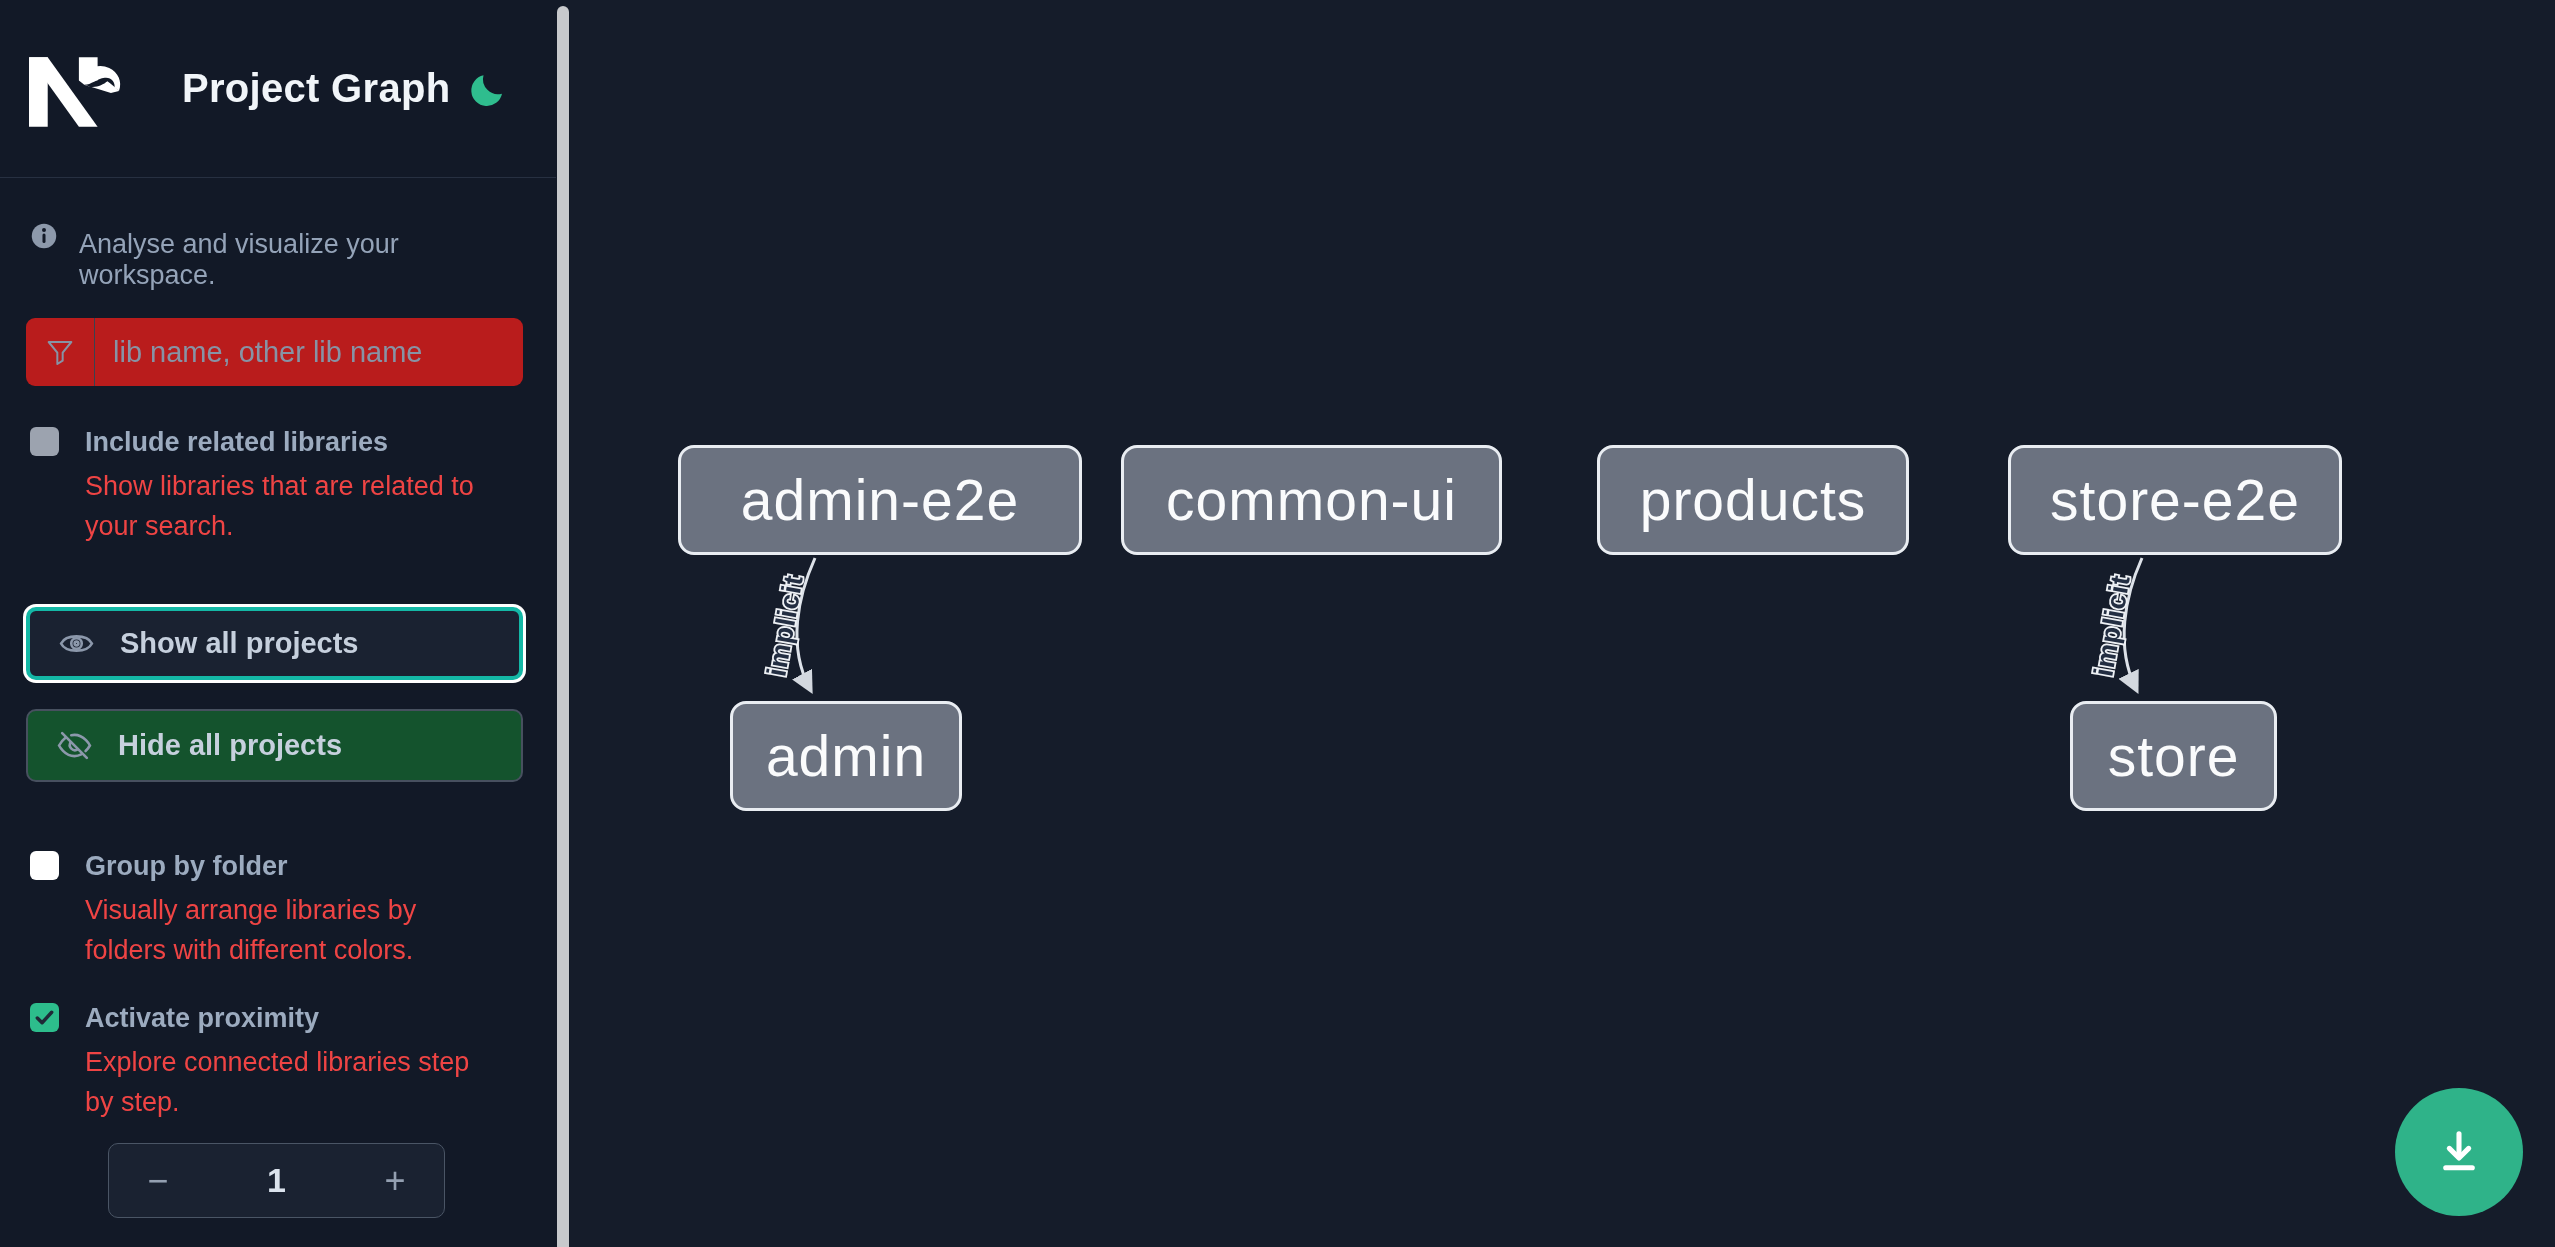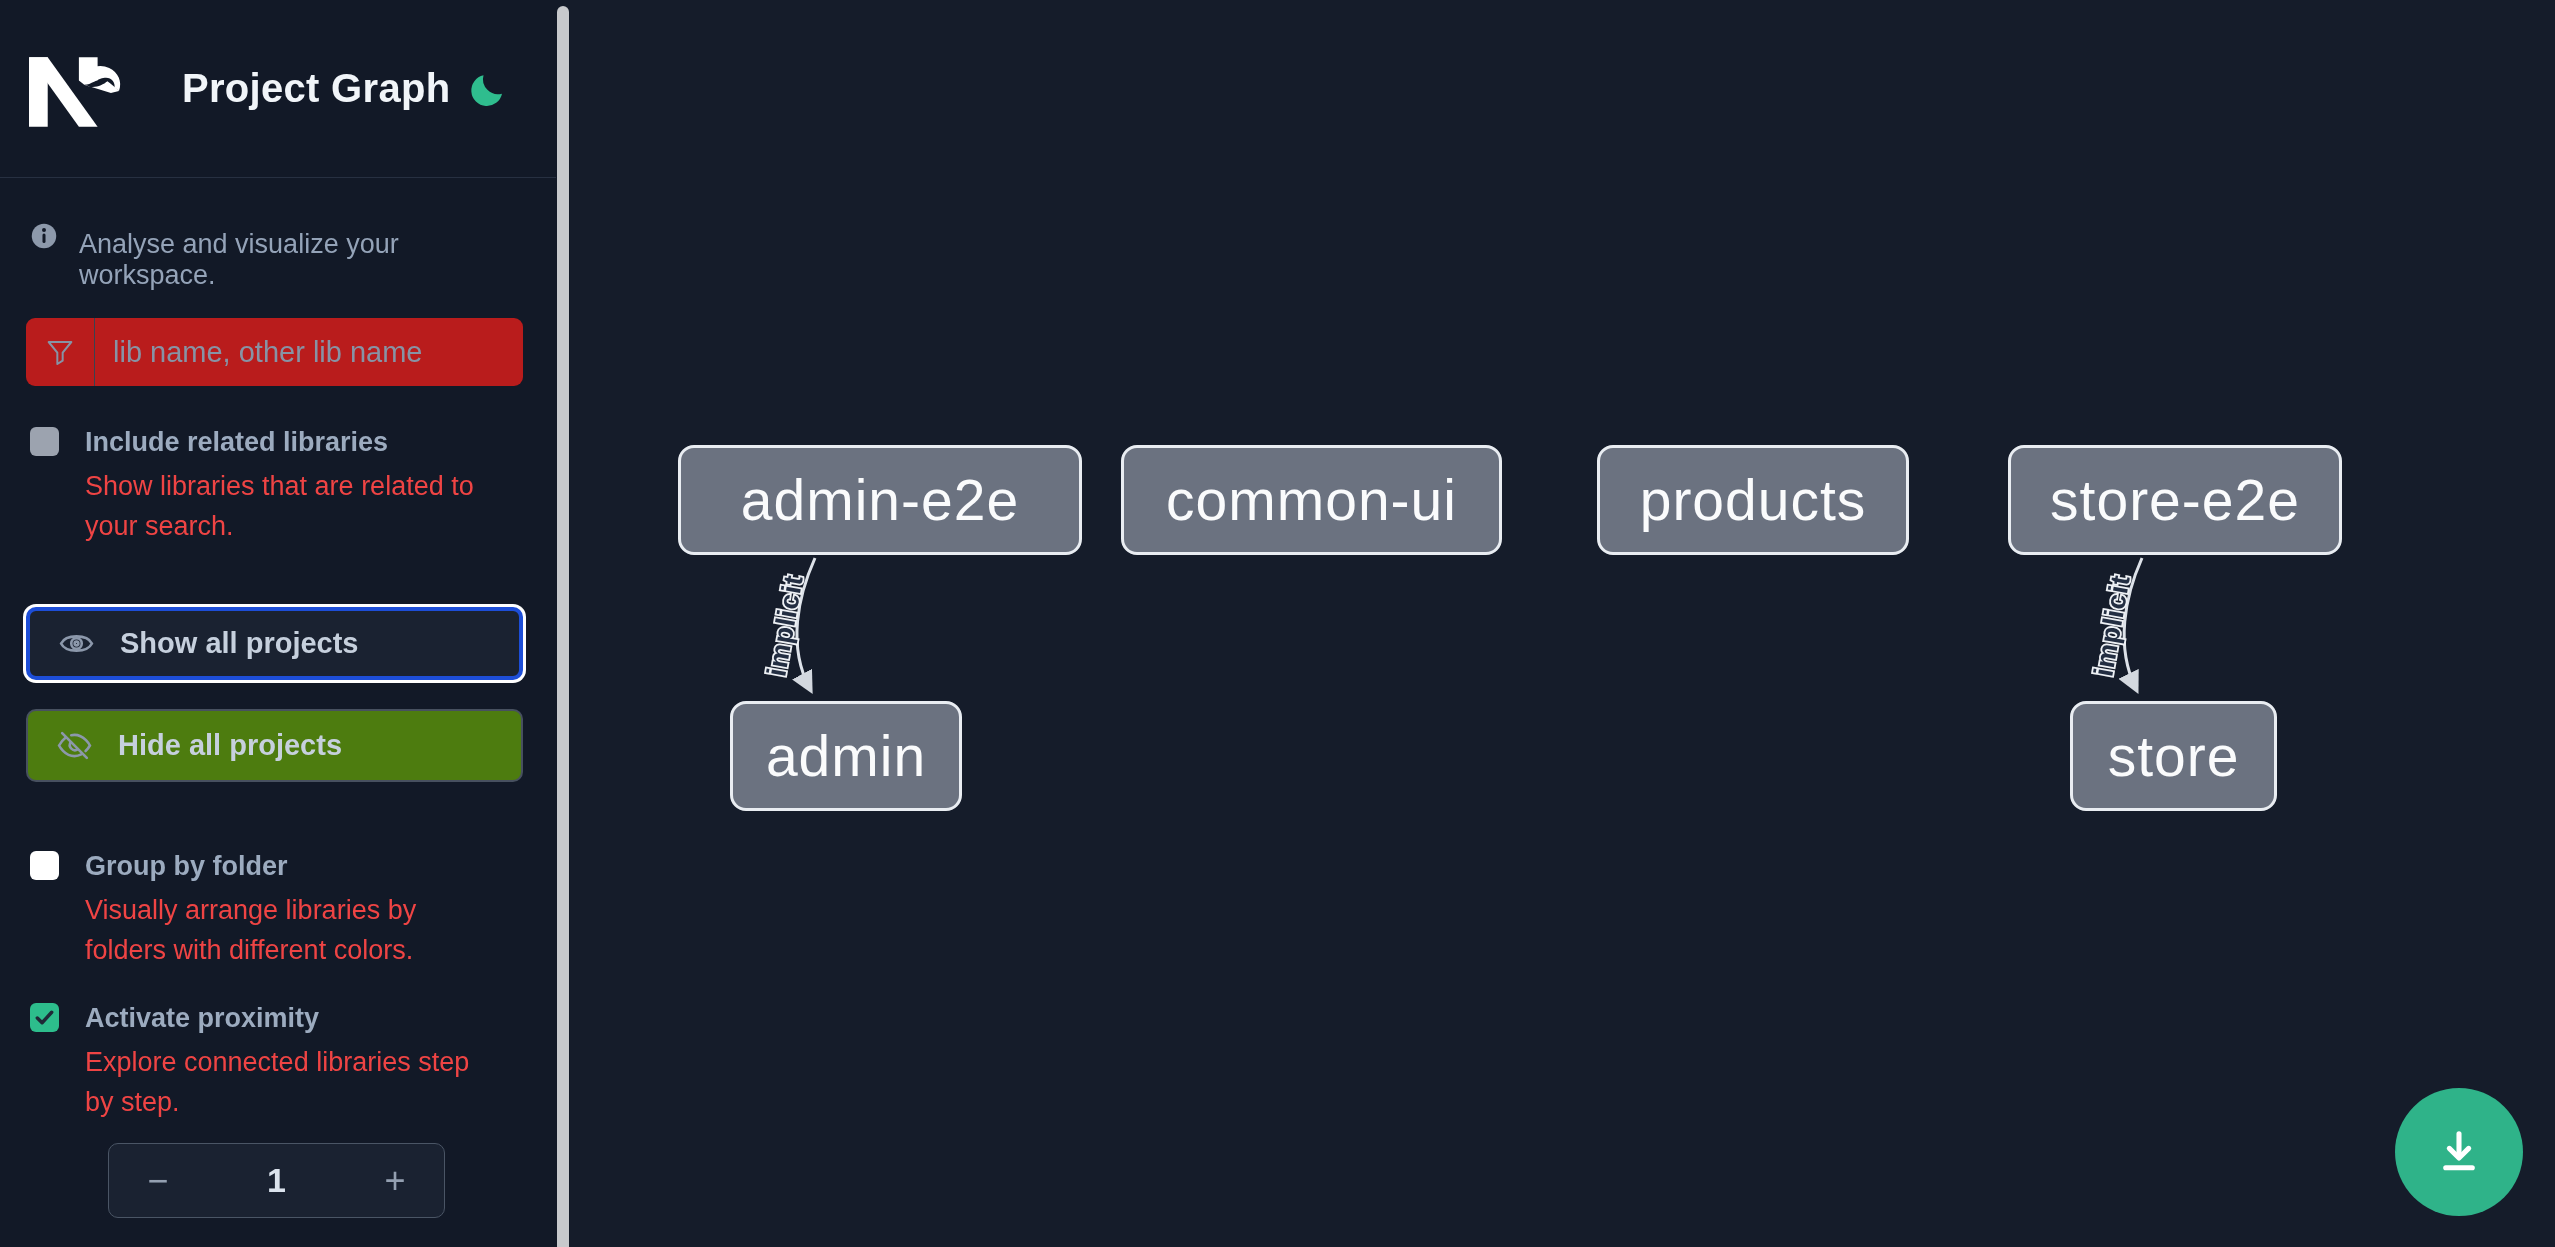--- a/index.html
+++ b/index.html
@@ -57,28 +57,28 @@
     position:absolute; left:55px; top:0;
     font-size:27px; font-weight:700; color:#9cabbf; line-height:34px;
   }
   .opt-desc {
     position:absolute; left:55px; top:41px;
     font-size:27px; color:#ef4444; line-height:40px; white-space:pre-line;
   }
 
   .sb-btn {
     position:absolute; left:26px; width:497px; height:73px;
-    background:#4d7c0f; border:2px solid #47505f; border-radius:10px;
+    background:#14532d; border:2px solid #47505f; border-radius:10px;
     display:flex; align-items:center; gap:25px; padding:0 28px;
     font-family:"Liberation Sans", sans-serif;
     font-size:29px; font-weight:600; color:#c6d0dd; cursor:pointer;
   }
   .sb-btn svg { width:37px; height:37px; flex:0 0 auto; }
   .sb-btn.focused {
-    border:4px solid #1d4ed8;
+    border:4px solid #14b8a6;
     box-shadow:0 0 0 3px #ffffff;
     background:#1a2231;
   }
 
   .stepper {
     position:absolute; left:108px; top:1143px; width:337px; height:75px;
     display:flex; border:1.5px solid #4a5565; border-radius:10px;
     background:#1a2231; overflow:hidden;
   }
   .stepper .cell {

